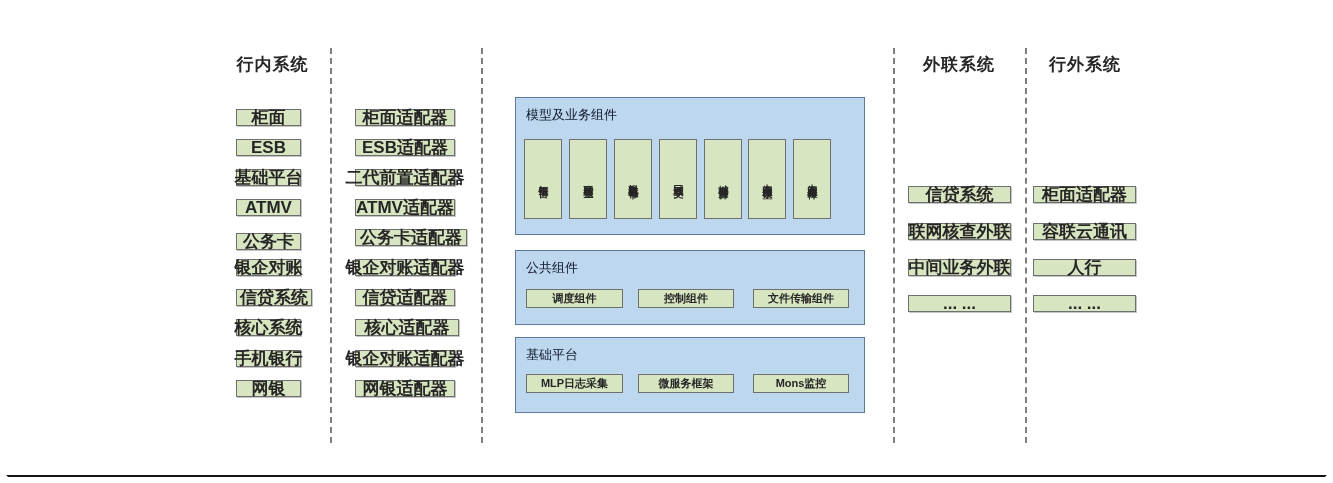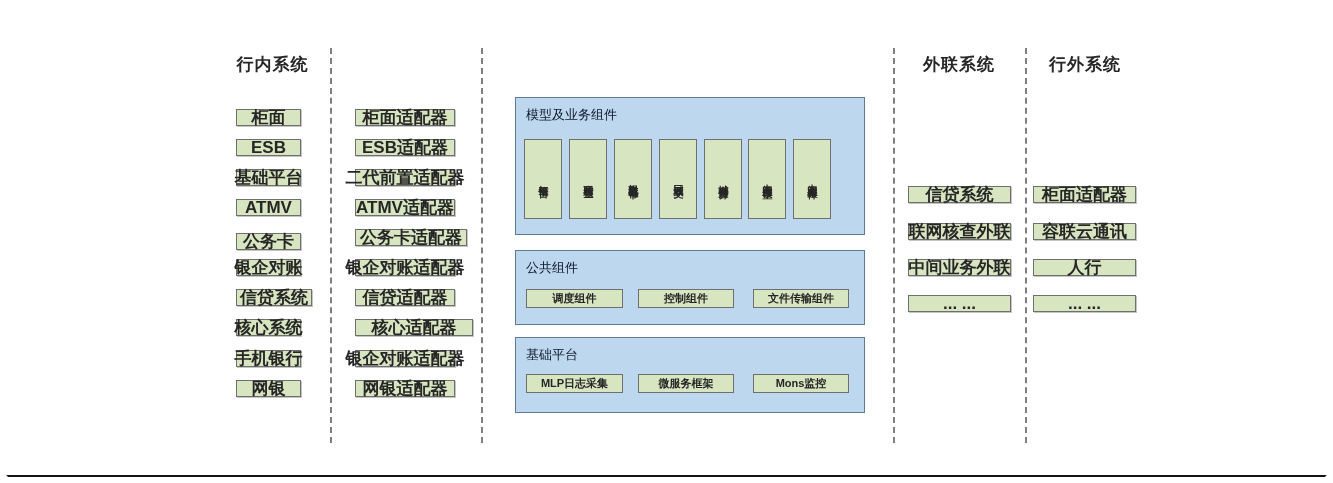--- a/index.html
+++ b/index.html
@@ -125,21 +125,21 @@
   <div class="node" style="left:236px;top:350px;width:65px">手机银行</div>
   <div class="node" style="left:236px;top:380px;width:65px">网银</div>
 
   <div class="node" style="left:355px;top:109px;width:100px">柜面适配器</div>
   <div class="node" style="left:355px;top:139px;width:100px">ESB适配器</div>
   <div class="node" style="left:355px;top:169px;width:100px">二代前置适配器</div>
   <div class="node" style="left:355px;top:199px;width:100px">ATMV适配器</div>
   <div class="node" style="left:355px;top:229px;width:112px">公务卡适配器</div>
   <div class="node" style="left:355px;top:259px;width:100px">银企对账适配器</div>
   <div class="node" style="left:355px;top:289px;width:100px">信贷适配器</div>
-  <div class="node" style="left:355px;top:319px;width:118px">核心适配器</div>
+  <div class="node" style="left:355px;top:319px;width:104px">核心适配器</div>
   <div class="node" style="left:355px;top:350px;width:100px">银企对账适配器</div>
   <div class="node" style="left:355px;top:380px;width:100px">网银适配器</div>
 
   <div class="panel" style="left:515px;top:97px;width:350px;height:138px">
     <div class="panel-title">模型及业务组件</div>
     <div class="vnode" style="left:8px">短信平台</div>
     <div class="vnode" style="left:53px">联网核查</div>
     <div class="vnode" style="left:98px">银联及银行卡</div>
     <div class="vnode" style="left:143px">同城票交</div>
     <div class="vnode" style="left:188px">城商行清算</div>

